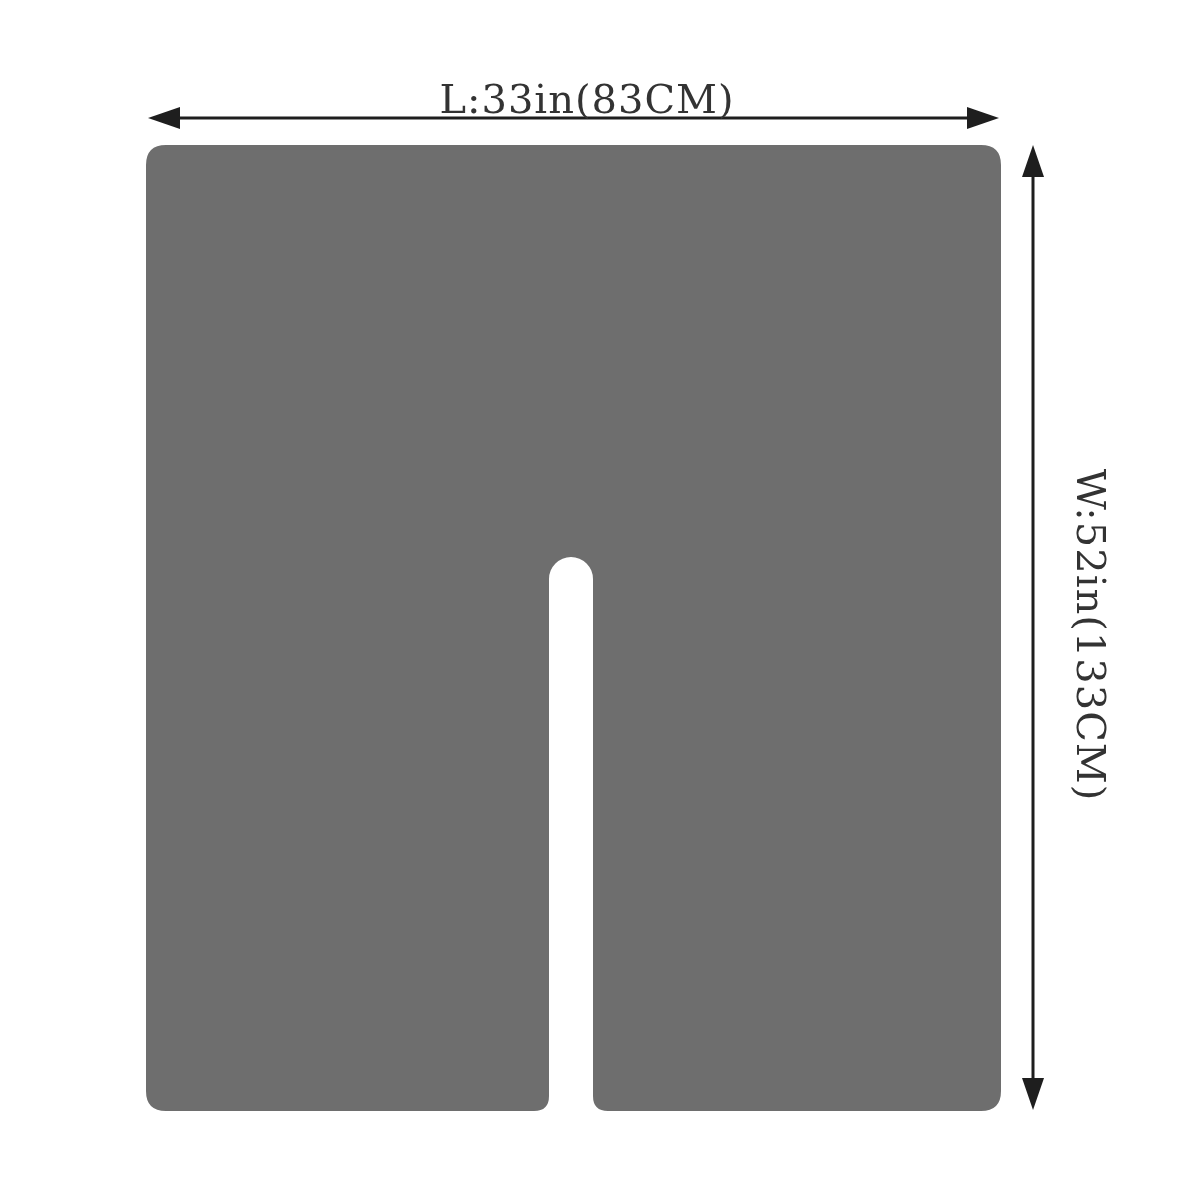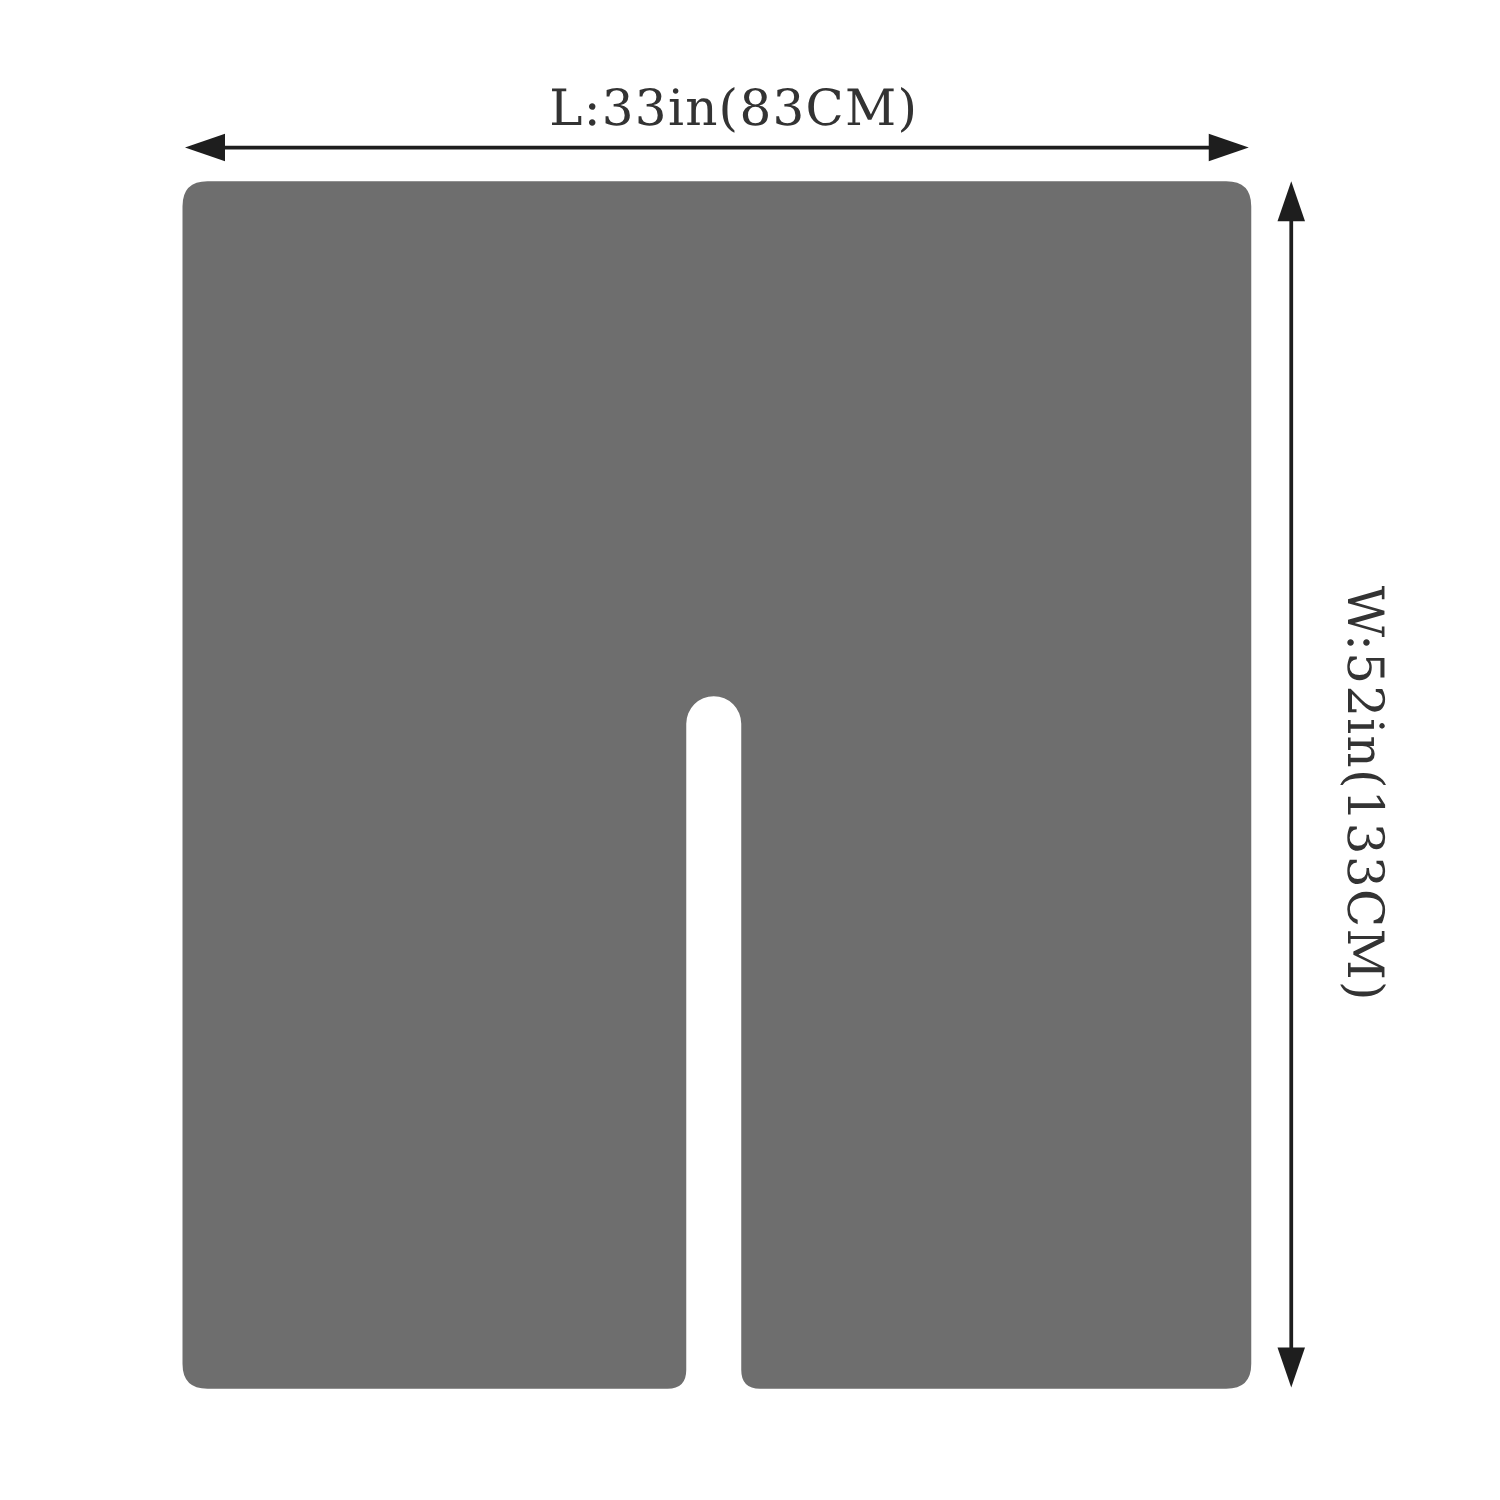--- a/index.html
+++ b/index.html
@@ -78,17 +78,17 @@
       <polygon points="999,118 967,107 967,129" fill="#1E1E1E"></polygon>
     </g>
 
     <g>
       <line x1="1033" y1="170" x2="1033" y2="1085" stroke-width="3" stroke="#1E1E1E"></line>
       <polygon points="1033,145 1022,177 1044,177" fill="#1E1E1E"></polygon>
       <polygon points="1033,1110 1022,1078 1044,1078" fill="#1E1E1E"></polygon>
     </g>
   </svg>
 
-  <div class="dim-label dim-label-length" style="color: rgb(51, 51, 51);">L:33in(83CM)</div>
+  <div class="dim-label dim-label-length" style="color: rgb(51, 51, 51); margin-top: 12px;">L:33in(83CM)</div>
 
   <div class="dim-label dim-label-width" style="color: rgb(51, 51, 51);">W:52in(133CM)</div>
 
 </div>
 
 </body></html>

